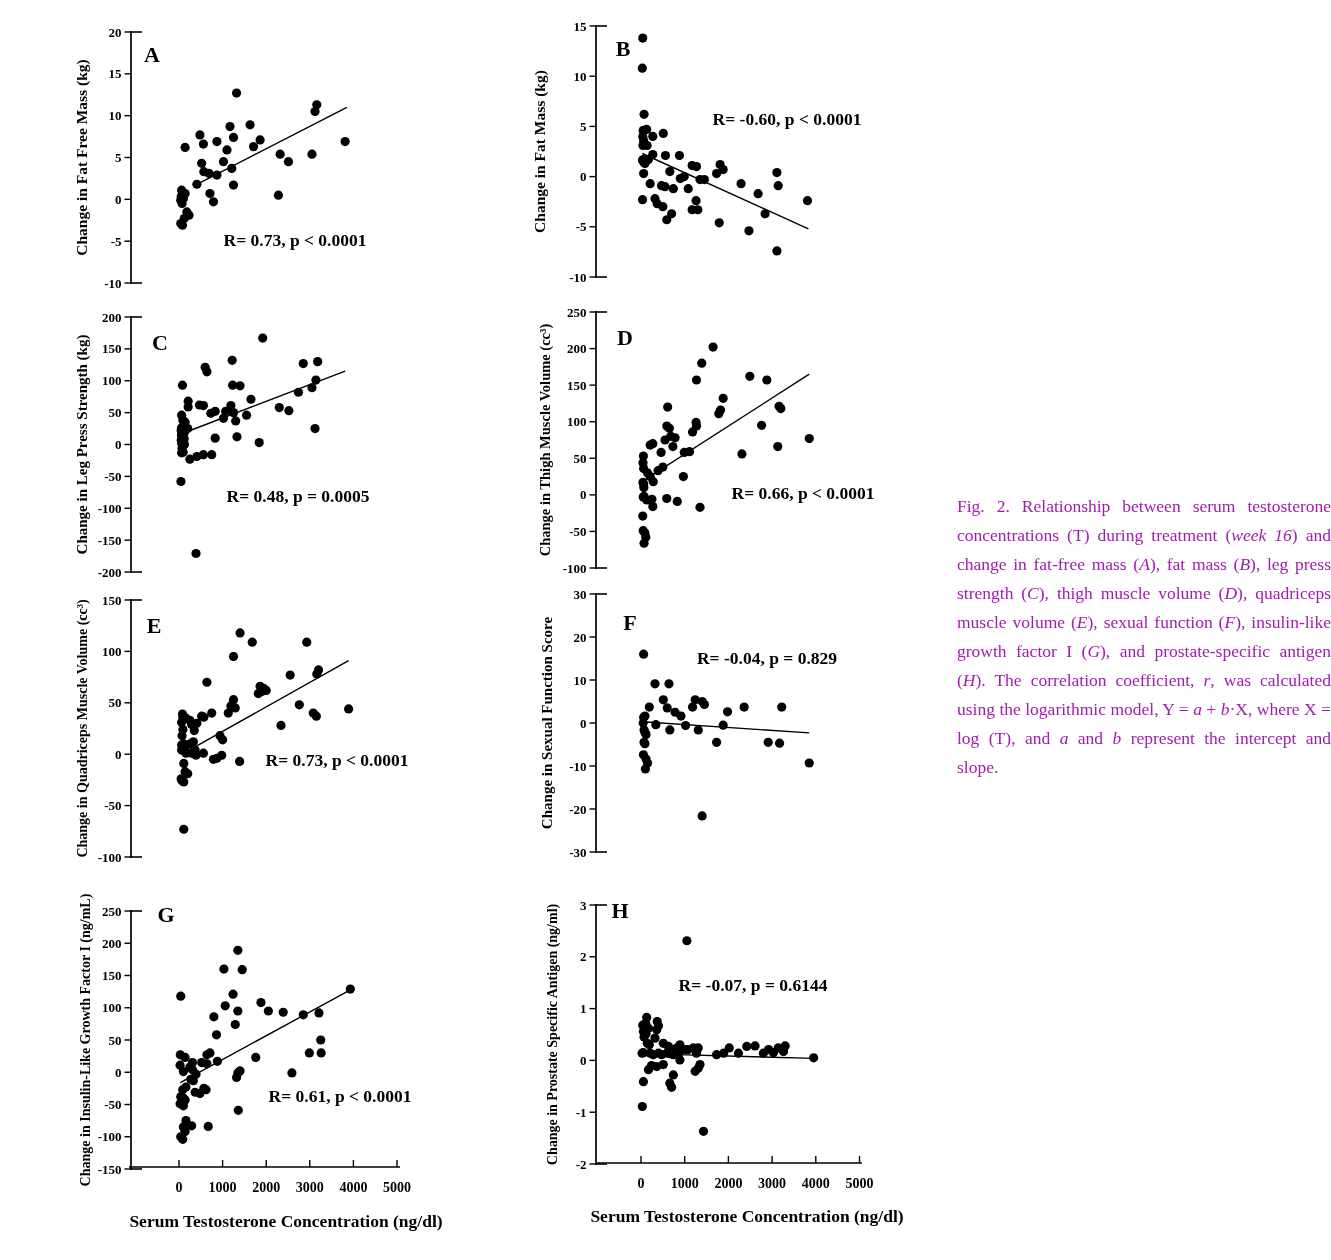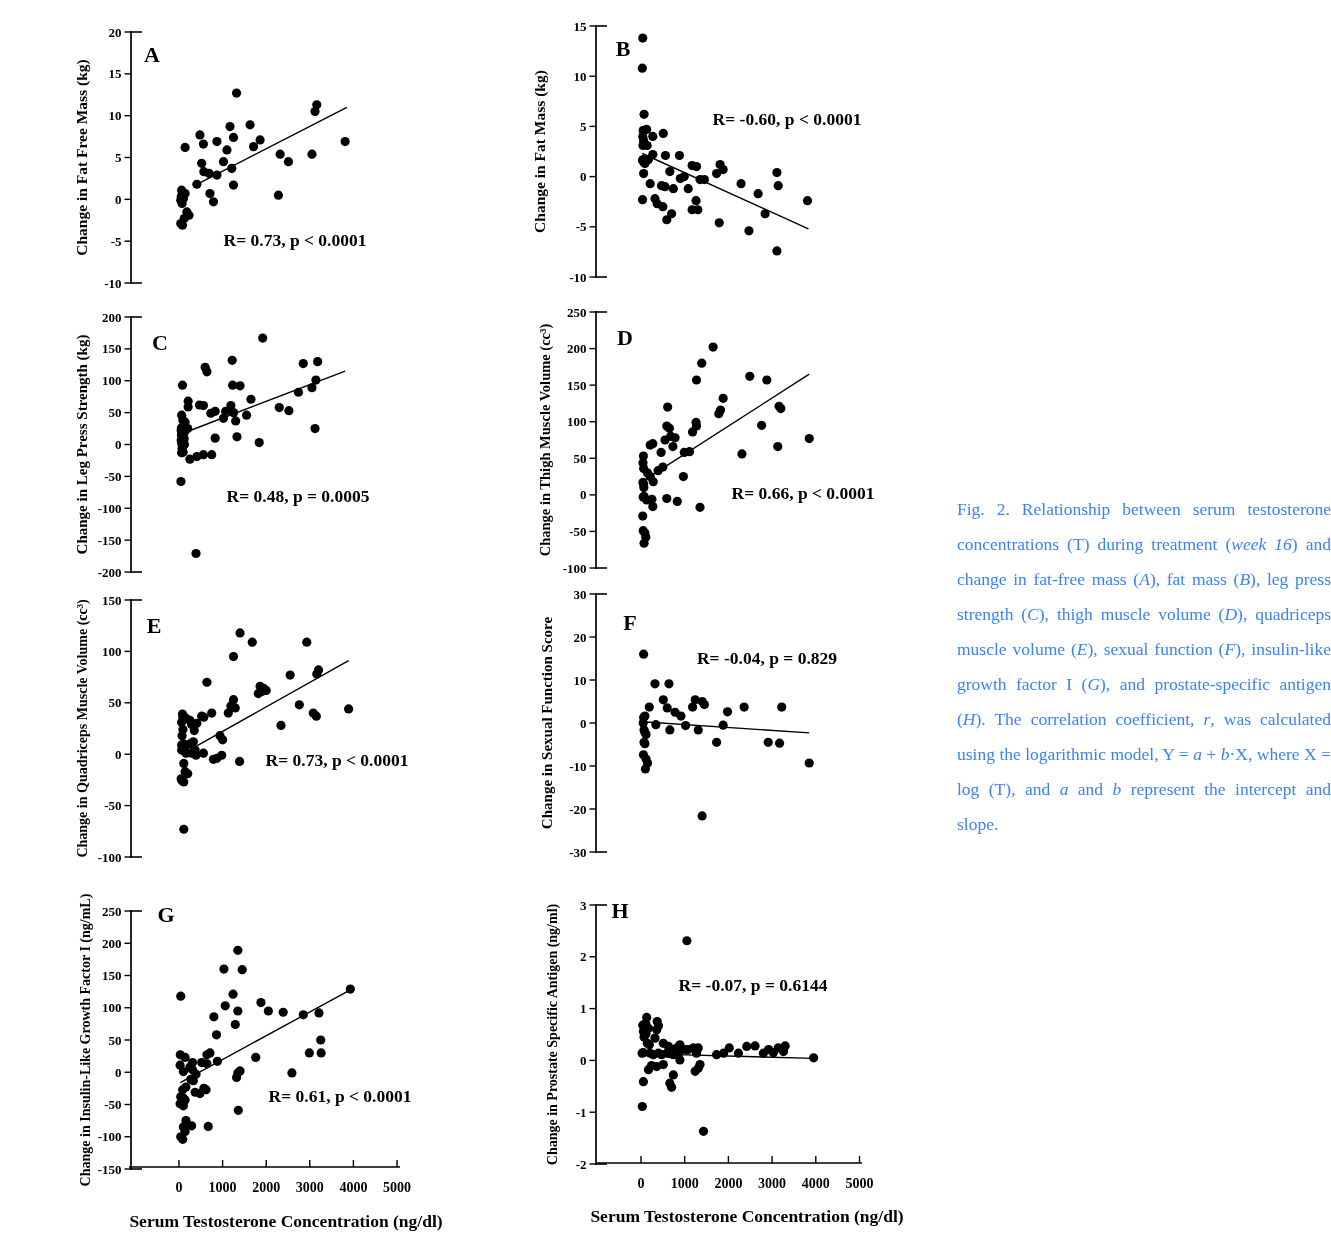--- a/index.html
+++ b/index.html
@@ -1,21 +1,21 @@
 <!DOCTYPE html>
 <html><head>
 <meta charset="utf-8">
 <style>
   html,body{margin:0;padding:0;background:#fff;}
   .page{position:relative;width:1331px;height:1260px;background:#fff;overflow:hidden;
         font-family:"Liberation Serif","DejaVu Serif",serif;}
   #fig{position:absolute;left:0;top:0;}
   .caption{position:absolute;left:957px;top:492px;width:374px;
            font-family:"Liberation Serif","DejaVu Serif",serif;
-           font-size:17.5px;line-height:35px;text-align:justify;color:#3b82f6;}
+           font-size:17.5px;line-height:29px;text-align:justify;color:#a21caf;}
   .caption em{font-style:italic;}
 </style>
 </head>
 <body>
 
 <div class="page">
   <svg id="fig" width="1331" height="1260" viewBox="0 0 1331 1260">
       <g>
         <line x1="131" y1="31" x2="131" y2="284" stroke="#000" stroke-width="1.7"></line>
         <line x1="131" y1="32" x2="142" y2="32" stroke="#000" stroke-width="1.6"></line>

